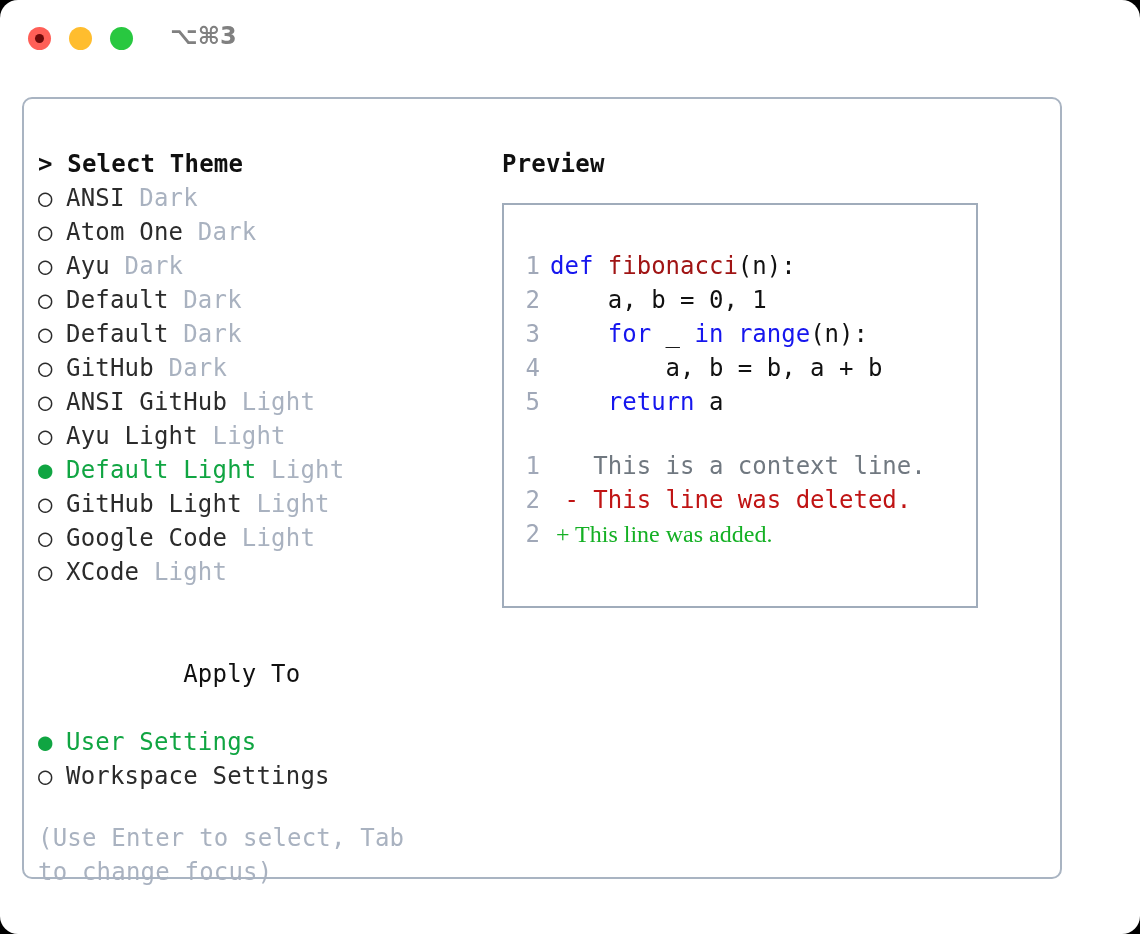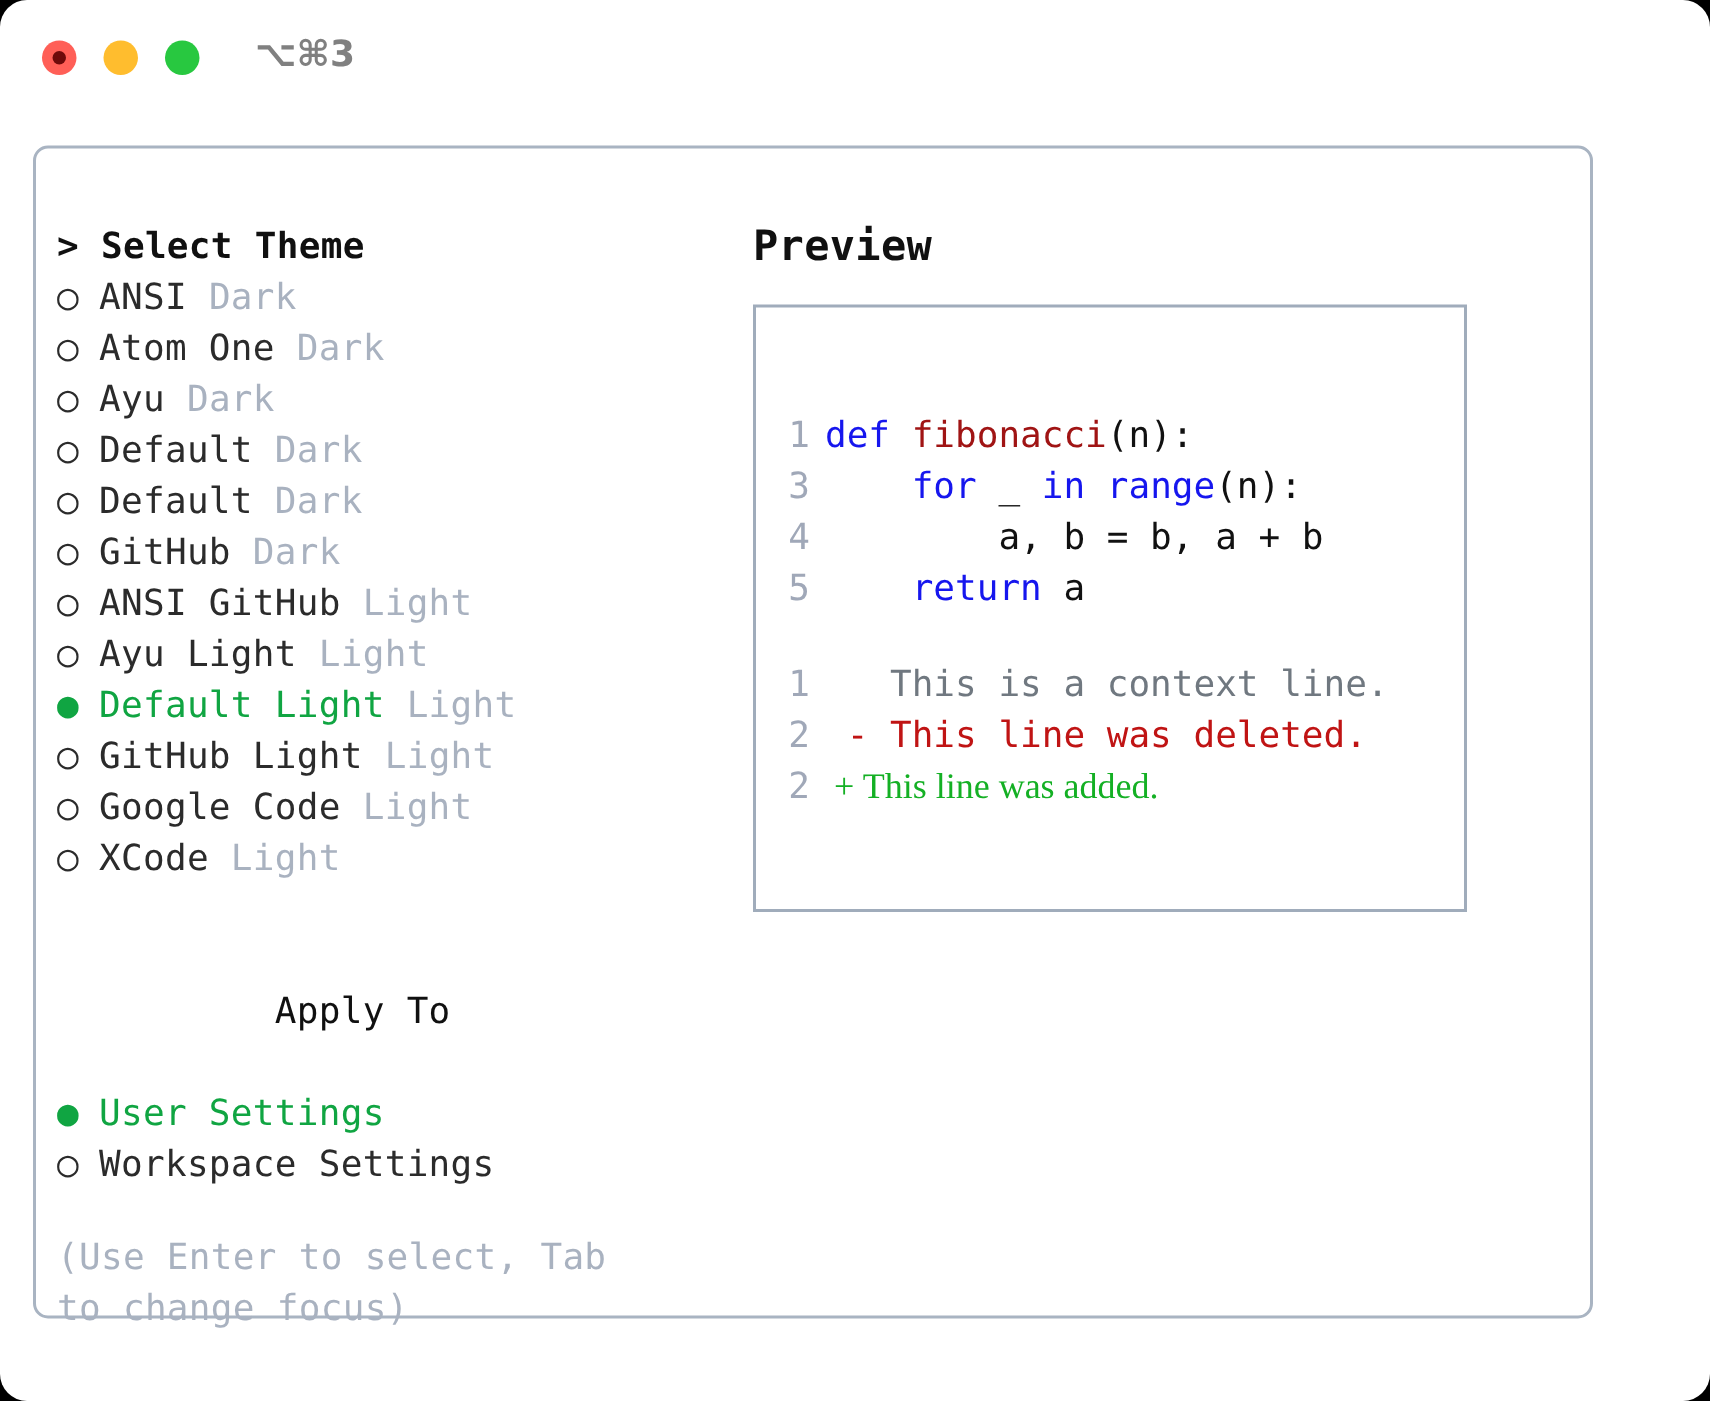--- a/index.html
+++ b/index.html
@@ -125,41 +125,40 @@
   .spacer-34 { height: 34px; }
   .hint {
     font-size: 24px;
     line-height: 34px;
     color: #a9b2c0;
     letter-spacing: 0.2px;
     width: 400px;
   }
   
   .preview-title {
-    font-size: 28px;
+    font-size: 24px;
     font-weight: 700;
     color: #101010;
     line-height: 34px;
     letter-spacing: 0.2px;
   }
   .preview-box {
     margin-top: 22px;
     width: 476px;
     height: 405px;
     border: 2px solid #a0acbb;
     background: #ffffff;
     box-sizing: border-box;
     position: relative;
   }
   .code-area {
     position: absolute;
     left: 12px;
     top: 44px;
     right: 6px;
-    margin-top: 24px;
   }
   .code-line {
     font-size: 24px;
     line-height: 34px;
     white-space: pre;
     color: #111111;
     letter-spacing: 0px;
   }
   .ln {
     display: inline-block;
@@ -223,20 +222,21 @@
 
       <div class="hint">(Use Enter to select, Tab to change focus)</div>
     </div>
 
     <div class="col-right">
       <div class="preview-title">Preview</div>
       <div class="preview-box">
         <div class="code-area">
           <div id="code-lines">
               <div class="code-line"><span class="ln">1</span><span class="kw">def </span><span class="fn">fibonacci</span><span>(n):</span></div>
+              <div class="code-line"><span class="ln">2</span><span>    a, b = </span><span class="num">0</span><span>, </span><span class="num">1</span></div>
               <div class="code-line"><span class="ln">3</span><span>    </span><span class="kw">for</span><span> _ </span><span class="kw">in</span><span> </span><span class="kw">range</span><span>(n):</span></div>
               <div class="code-line"><span class="ln">4</span><span>        a, b = b, a + b</span></div>
               <div class="code-line"><span class="ln">5</span><span>    </span><span class="kw">return</span><span> a</span></div>
             </div>
           <div class="blank-gap"></div>
           <div id="diff-lines">
               <div class="code-line"><span class="ln">1</span><span class="diff-ctx">   This is a context line.</span></div>
               <div class="code-line"><span class="ln">2</span><span class="diff-del"> - This line was deleted.</span></div>
               <div class="code-line"><span class="ln">2</span><span class="diff-add"> + This line was added.</span></div>
             </div>

